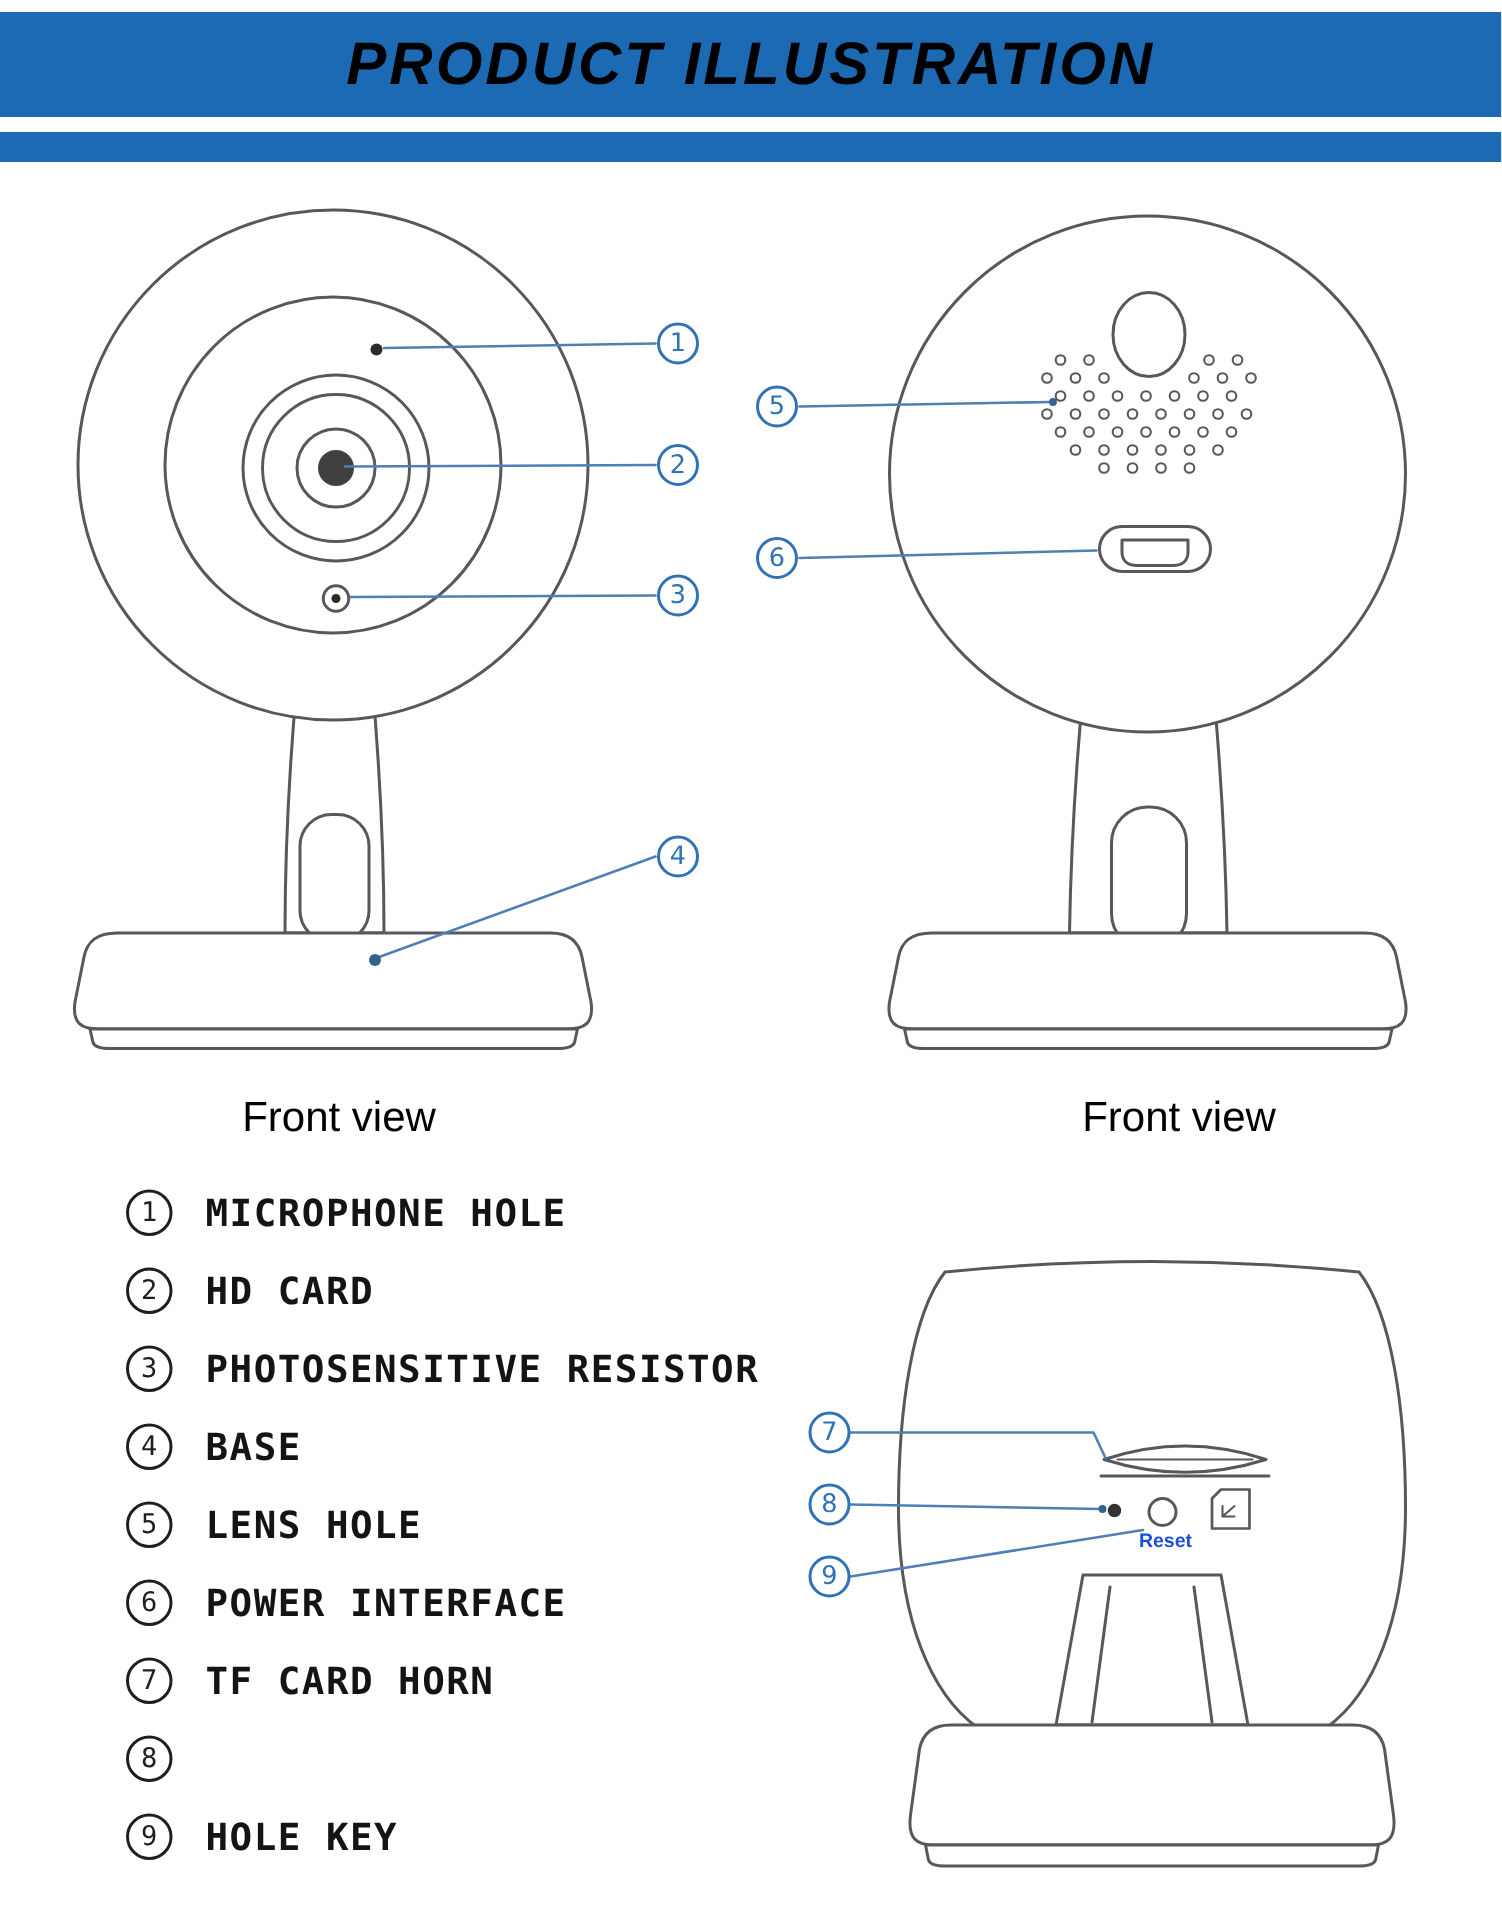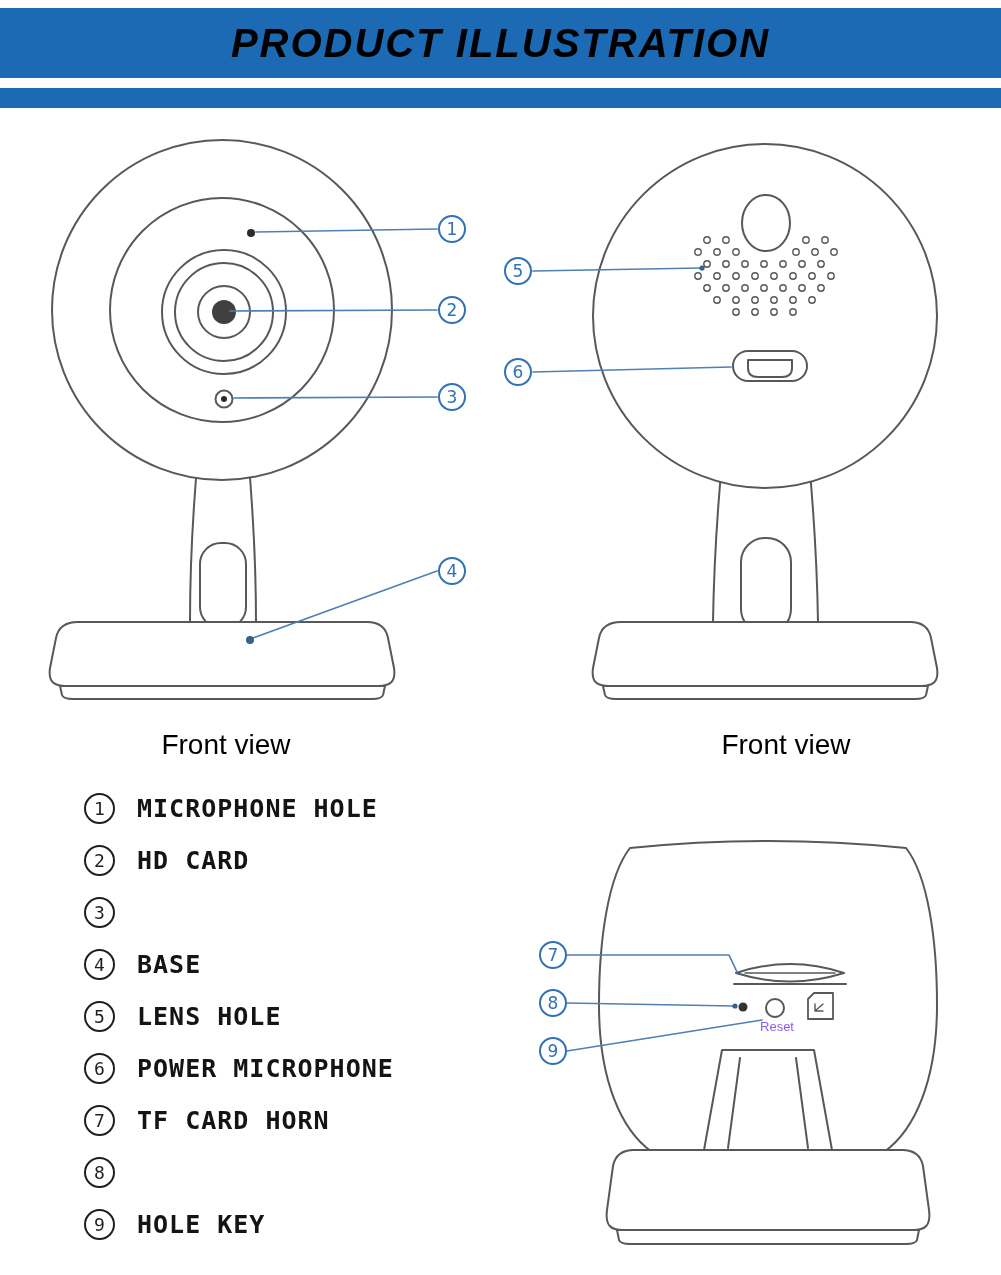--- a/index.html
+++ b/index.html
@@ -23,22 +23,22 @@
            font-family:"Liberation Sans", sans-serif;white-space:nowrap;}
   
   .legend{position:absolute;left:84px;top:782px;margin:0;padding:0;list-style:none;}
   .legend li{height:52px;display:flex;align-items:center;gap:22px;}
   .lnum{flex:0 0 auto;width:27px;height:27px;border:2px solid #1f1f1f;border-radius:50%;
         display:flex;align-items:center;justify-content:center;font-size:18px;color:#1f1f1f;
         font-family:"DejaVu Sans Mono", monospace;}
   .llabel{font-family:"DejaVu Sans Mono", monospace;font-weight:700;font-size:25px;
           letter-spacing:1px;color:#141414;white-space:nowrap;text-align:right;}
   
-  .reset-label{position:absolute;transform:translateX(-50%);font-size:13px;font-weight:400;
-               color:#8b5cf6;font-family:"Liberation Sans", sans-serif;}
+  .reset-label{position:absolute;transform:translateX(-50%);font-size:13px;font-weight:700;
+               color:#1d4ed8;font-family:"Liberation Sans", sans-serif;}
 </style>
 </head>
 <body>
 
 <div class="page">
 
   <header class="titlebar">
     <h1>PRODUCT ILLUSTRATION</h1>
   </header>
   <div class="titlebar-stripe"></div>
@@ -188,32 +188,33 @@
     <li>
       <span class="lnum">1</span>
       <span class="llabel">MICROPHONE HOLE</span>
     </li>
     <li>
       <span class="lnum">2</span>
       <span class="llabel">HD CARD</span>
     </li>
     <li>
       <span class="lnum">3</span>
+      <span class="llabel">PHOTOSENSITIVE RESISTOR</span>
     </li>
     <li>
       <span class="lnum">4</span>
       <span class="llabel">BASE</span>
     </li>
     <li>
       <span class="lnum">5</span>
       <span class="llabel">LENS HOLE</span>
     </li>
     <li>
       <span class="lnum">6</span>
-      <span class="llabel">POWER MICROPHONE</span>
+      <span class="llabel">POWER INTERFACE</span>
     </li>
     <li>
       <span class="lnum">7</span>
       <span class="llabel">TF CARD HORN</span>
     </li>
     <li>
       <span class="lnum">8</span>
     </li>
     <li>
       <span class="lnum">9</span>

